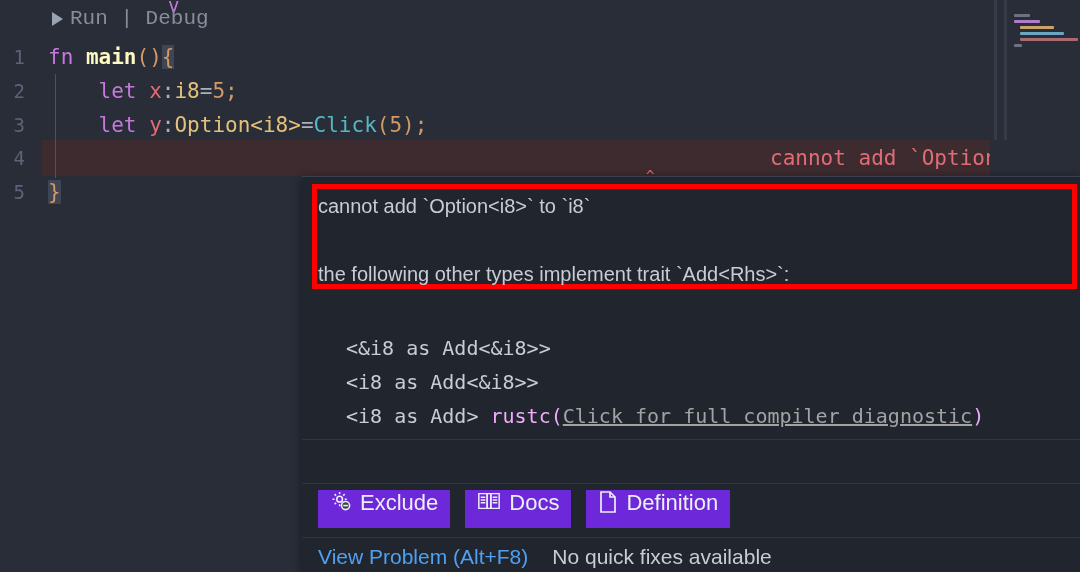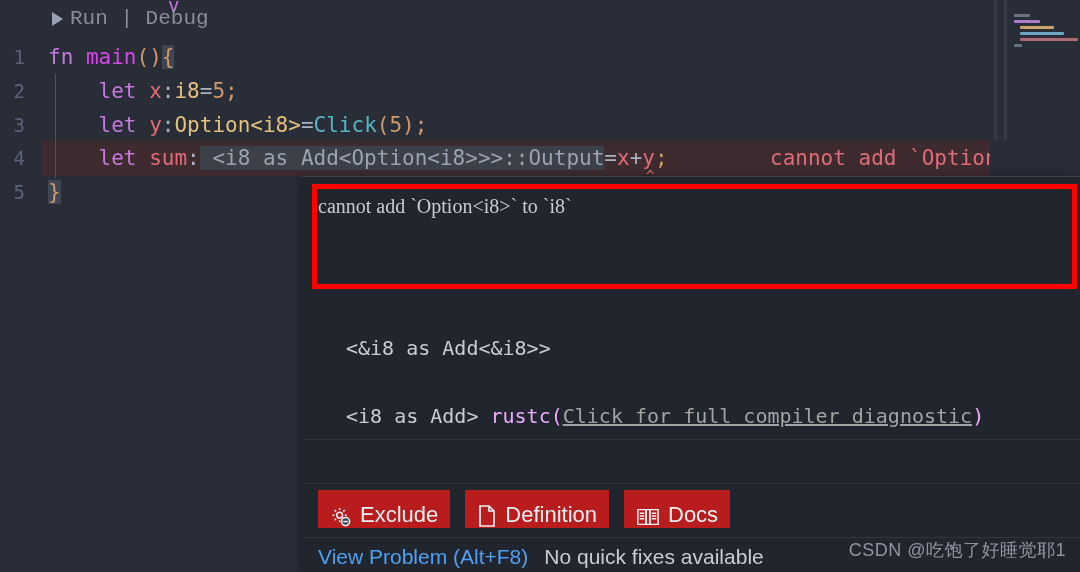--- a/index.html
+++ b/index.html
@@ -70,21 +70,21 @@
   }
   .topglyph {
     position: absolute;
     left: 168px; top: -6px;
     font-size: 19px; color: #c678dd;
     font-family: "DejaVu Sans Mono", monospace;
   }
 
   
   .kw    { color: #c678dd; }
-  .fnname{ color: #d946ef; }
+  .fnname{ color: #fef9c3; font-weight: bold; }
   .punct { color: #d19a66; }
   .var   { color: #e06c75; }
   .type  { color: #e5c07b; }
   .num   { color: #d19a66; }
   .enumv { color: #56b6c2; }
   .op    { color: #abb2bf; }
   .plain { color: #abb2bf; }
   .hintbg{ background: #3b4049; color: #9aa3b2; }
 
   .errline-bg {
@@ -149,21 +149,21 @@
     position: absolute;
     left: 10px; top: 7px;
     width: 765px; height: 105px;
     border: 5px solid #ff0000;
     box-sizing: border-box;
   }
   .diag-line {
     position: absolute;
     left: 16px;
     height: 34px; line-height: 34px;
-    font-family: Liberation Serif, serif;
+    font-family: Liberation Sans, sans-serif;
     font-size: 20px;
     color: #c8ccd4;
     white-space: pre;
   }
   .impl-line {
     position: absolute;
     left: 44px;
     height: 34px; line-height: 34px;
     font-family: "DejaVu Sans Mono", monospace;
     font-size: 20px;
@@ -182,36 +182,36 @@
   }
 
   
   .btnrow {
     position: absolute;
     left: 318px; top: 490px;
     display: flex; gap: 15px;
     align-items: center;
   }
   .btn {
-    display: flex; align-items: flex-end; gap: 8px;
+    display: flex; align-items: flex-start; gap: 8px;
     height: 38px;
     padding: 0 12px;
-    background: #b91c1c;
+    background: #6d28d9;
     color: #eceff4;
     font-family: "Liberation Sans", sans-serif;
     font-size: 22px;
     cursor: pointer;
     border: none;
   }
   .btn svg { display: block; }
 
   .footer {
     position: absolute;
     left: 318px; top: 545px;
-    display: flex; align-items: center; gap: 16px;
+    display: flex; align-items: center; gap: 24px;
     font-family: "Liberation Sans", sans-serif;
     font-size: 21px;
   }
   .viewprob { color: #4ea1f2; cursor: pointer; }
   .noquick  { color: #c8ccd4; }
 
   .watermark {
     position: absolute;
     right: 14px; bottom: 10px;
     color: #8e94a0;
@@ -245,21 +245,20 @@
     </div>
 
     <div class="guide" style="top:74px; height:104px;"></div>
 
     <div class="code-line" style="top:40px"><span class="kw">fn </span><span class="fnname">main</span><span class="punct">()</span><span class="punct" style="background:#3f4552">{</span></div>
 
     <div class="code-line" style="top:74px; left:48px"><span class="plain">    </span><span class="kw">let </span><span class="var">x</span><span class="op">:</span><span class="type">i8</span><span class="op">=</span><span class="num">5</span><span class="punct">;</span></div>
 
     <div class="code-line" style="top:108px; left:48px"><span class="plain">    </span><span class="kw">let </span><span class="var">y</span><span class="op">:</span><span class="type">Option&lt;i8&gt;</span><span class="op">=</span><span class="enumv">Click</span><span class="punct">(</span><span class="num">5</span><span class="punct">)</span><span class="punct">;</span></div>
 
-    <div class="code-line" style="top:141px; left:48px"><span class="plain">    </span><span class="kw">let </span><span class="var">sum</span><span class="op">:</span><span class="hintbg"> &lt;i8 as Add&lt;Option&lt;i8&gt;&gt;&gt;::Output</span><span class="op">=</span><span class="var">x</span><span class="op">+</span><span class="var">y</span><span class="punct">;</span></div>
 
     <div class="squiggle">^</div>
     <div class="err-msg">cannot add `Option</div>
 
     <div class="code-line" style="top:175px; left:48px"><span class="punct" style="background:#3f4552">}</span></div>
 
     <div class="minimap">
       <div class="mm-scroll"></div>
       <div class="mm-scroll2"></div>
       <div class="mm-row" style="left:24px; top:14px; width:16px; background:#6b7280;"></div>
@@ -269,22 +268,24 @@
       <div class="mm-row" style="left:30px; top:38px; width:58px; background:#a96a72;"></div>
       <div class="mm-row" style="left:24px; top:44px; width:8px;  background:#6b7280;"></div>
     </div>
   </div>
 
   <div class="popup">
 
     <div class="redbox"></div>
 
     <div class="diag-line" style="top:12px">cannot add `Option&lt;i8&gt;` to `i8`</div>
+    <div class="diag-line" style="top:80px">the following other types implement trait `Add&lt;Rhs&gt;`:</div>
 
     <div class="impl-line" style="top:154px">&lt;&amp;i8 as Add&lt;&amp;i8&gt;&gt;</div>
+    <div class="impl-line" style="top:188px">&lt;i8 as Add&lt;&amp;i8&gt;&gt;</div>
 
     <div class="impl-line" style="top:222px"><span>&lt;i8 as Add&gt; </span><span class="rustc">rustc(</span><span class="difflink">Click for full compiler diagnostic</span><span class="rustc">)</span></div>
 
     <div class="sep" style="top:262px"></div>
 
     <div class="sep" style="top:306px"></div>
     <div class="sep" style="top:360px"></div>
   </div>
 
   <div class="btnrow">
@@ -296,40 +297,39 @@
           <path d="M10.5 2.2v2.2M10.5 15.6v2.2M2.7 10h2.2M16.1 10h2.2M5 4.5l1.6 1.6M14.4 13.9l1.6 1.6M16 4.5l-1.6 1.6M6.6 13.9L5 15.5"></path>
           <circle cx="17" cy="17" r="4.4" fill="#3c4350"></circle>
           <path d="M14.5 17h5"></path>
         </svg>
       </span>
       <span>Exclude</span>
     </button>
 
     <button class="btn">
       <span>
-        <svg width="20" height="24" viewBox="0 0 20 24" fill="none" stroke="#eceff4" stroke-width="1.7">
-          <path d="M3 2h9l5 5v15H3z"></path>
-          <path d="M12 2v5h5"></path>
-        </svg>
-      </span>
-      <span>Definition</span>
-    </button>
-
-    <button class="btn">
-      <span>
         <svg width="24" height="22" viewBox="0 0 26 22" fill="none" stroke="#eceff4" stroke-width="1.6">
           <path d="M2 3h9v16H2z"></path>
           <path d="M15 3h9v16h-9z"></path>
           <path d="M11 3h4v16h-4z"></path>
           <path d="M4 7h5M4 10h5M4 13h5M17 7h5M17 10h5M17 13h5"></path>
         </svg>
       </span>
       <span>Docs</span>
     </button>
+
+    <button class="btn">
+      <span>
+        <svg width="20" height="24" viewBox="0 0 20 24" fill="none" stroke="#eceff4" stroke-width="1.7">
+          <path d="M3 2h9l5 5v15H3z"></path>
+          <path d="M12 2v5h5"></path>
+        </svg>
+      </span>
+      <span>Definition</span>
+    </button>
   </div>
 
   <div class="footer">
     <span class="viewprob">View Problem (Alt+F8)</span>
     <span class="noquick">No quick fixes available</span>
   </div>
 
-  <div class="watermark">CSDN @吃饱了好睡觉耶1</div>
 </div>
 
 </body></html>

